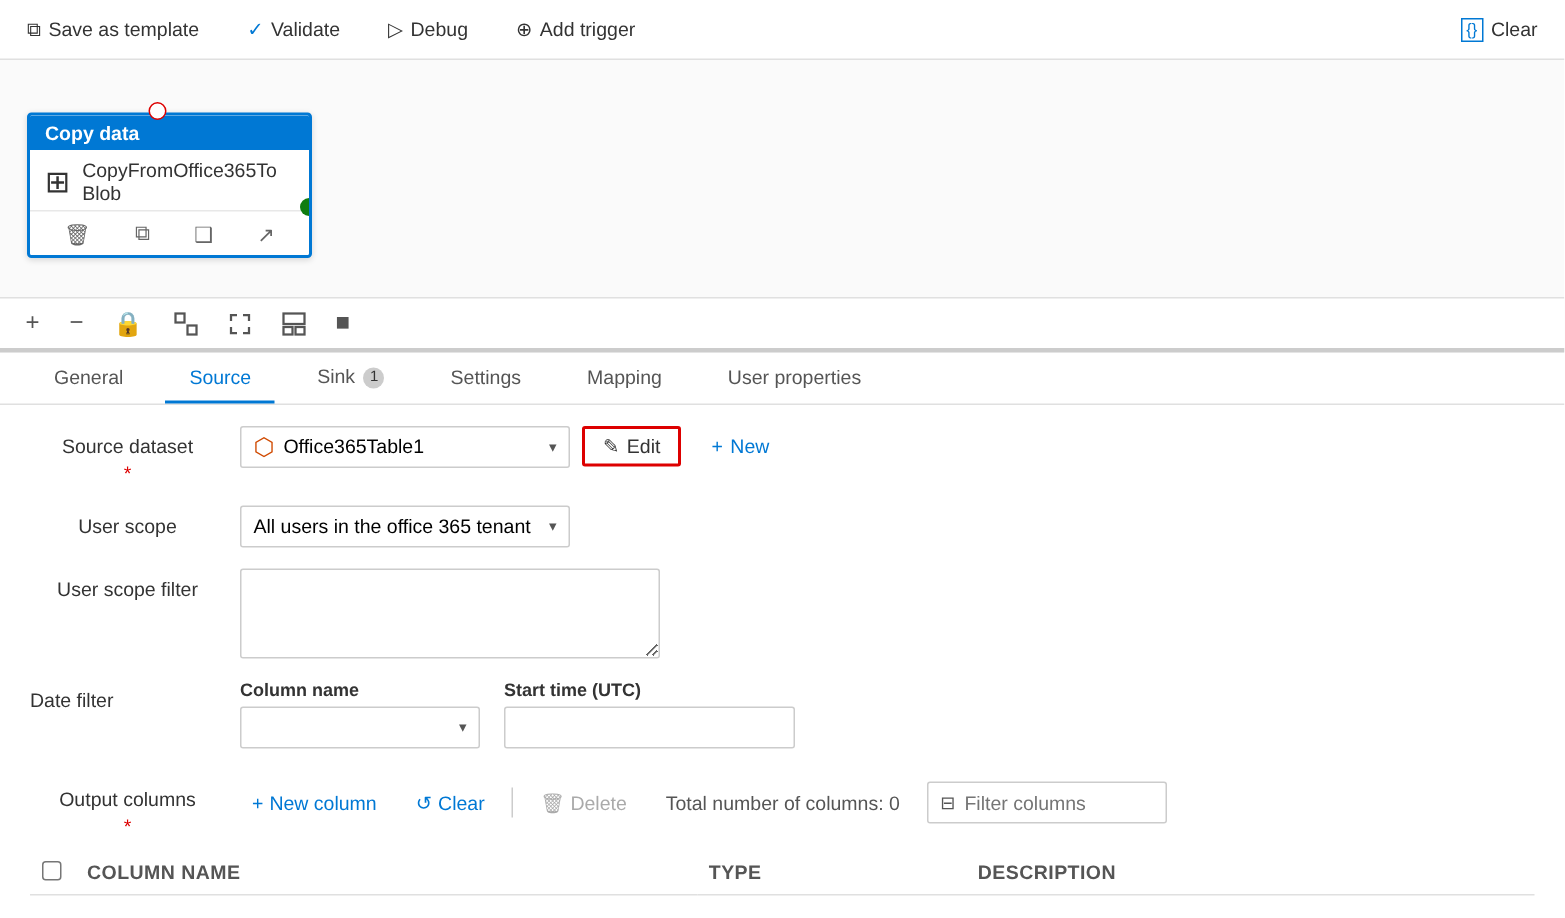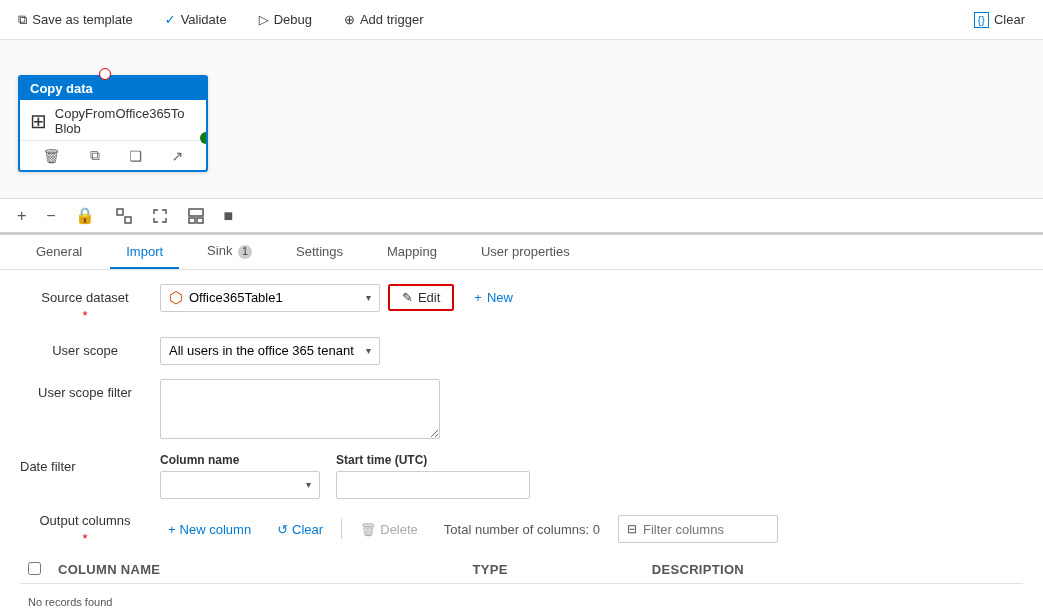--- a/index.html
+++ b/index.html
@@ -272,21 +272,21 @@
     </button>
     <button class="canvas-tool-btn">■</button>
   </div>
 </div>
 
 <div class="tabs-section">
   <div class="tab">
     <span>General</span>
   </div>
   <div class="tab active">
-    <span>Import</span>
+    <span>Source</span>
   </div>
   <div class="tab">
     <span>Sink</span>
     <span class="tab-badge">1</span>
   </div>
   <div class="tab">
     <span>Settings</span>
   </div>
   <div class="tab">
     <span>Mapping</span>
@@ -354,21 +354,21 @@
         </div>
       </div>
       <div class="date-col">
         <div class="date-col-label">Start time (UTC)</div>
         <input class="text-input" type="text" style="min-width: 140px;">
       </div>
     </div>
   </div>
 
   <div class="output-row">
-    <div class="form-label" style="padding-top:0;">
+    <div class="form-label" style="padding-top:0;margin-top:12px;">
       <span>Output columns</span>
       <span class="required-star">*</span>
     </div>
     <button class="new-col-btn">
       <span>+</span>
       <span>New column</span>
     </button>
     <button class="clear-btn">
       <span>↺</span>
       <span>Clear</span>

